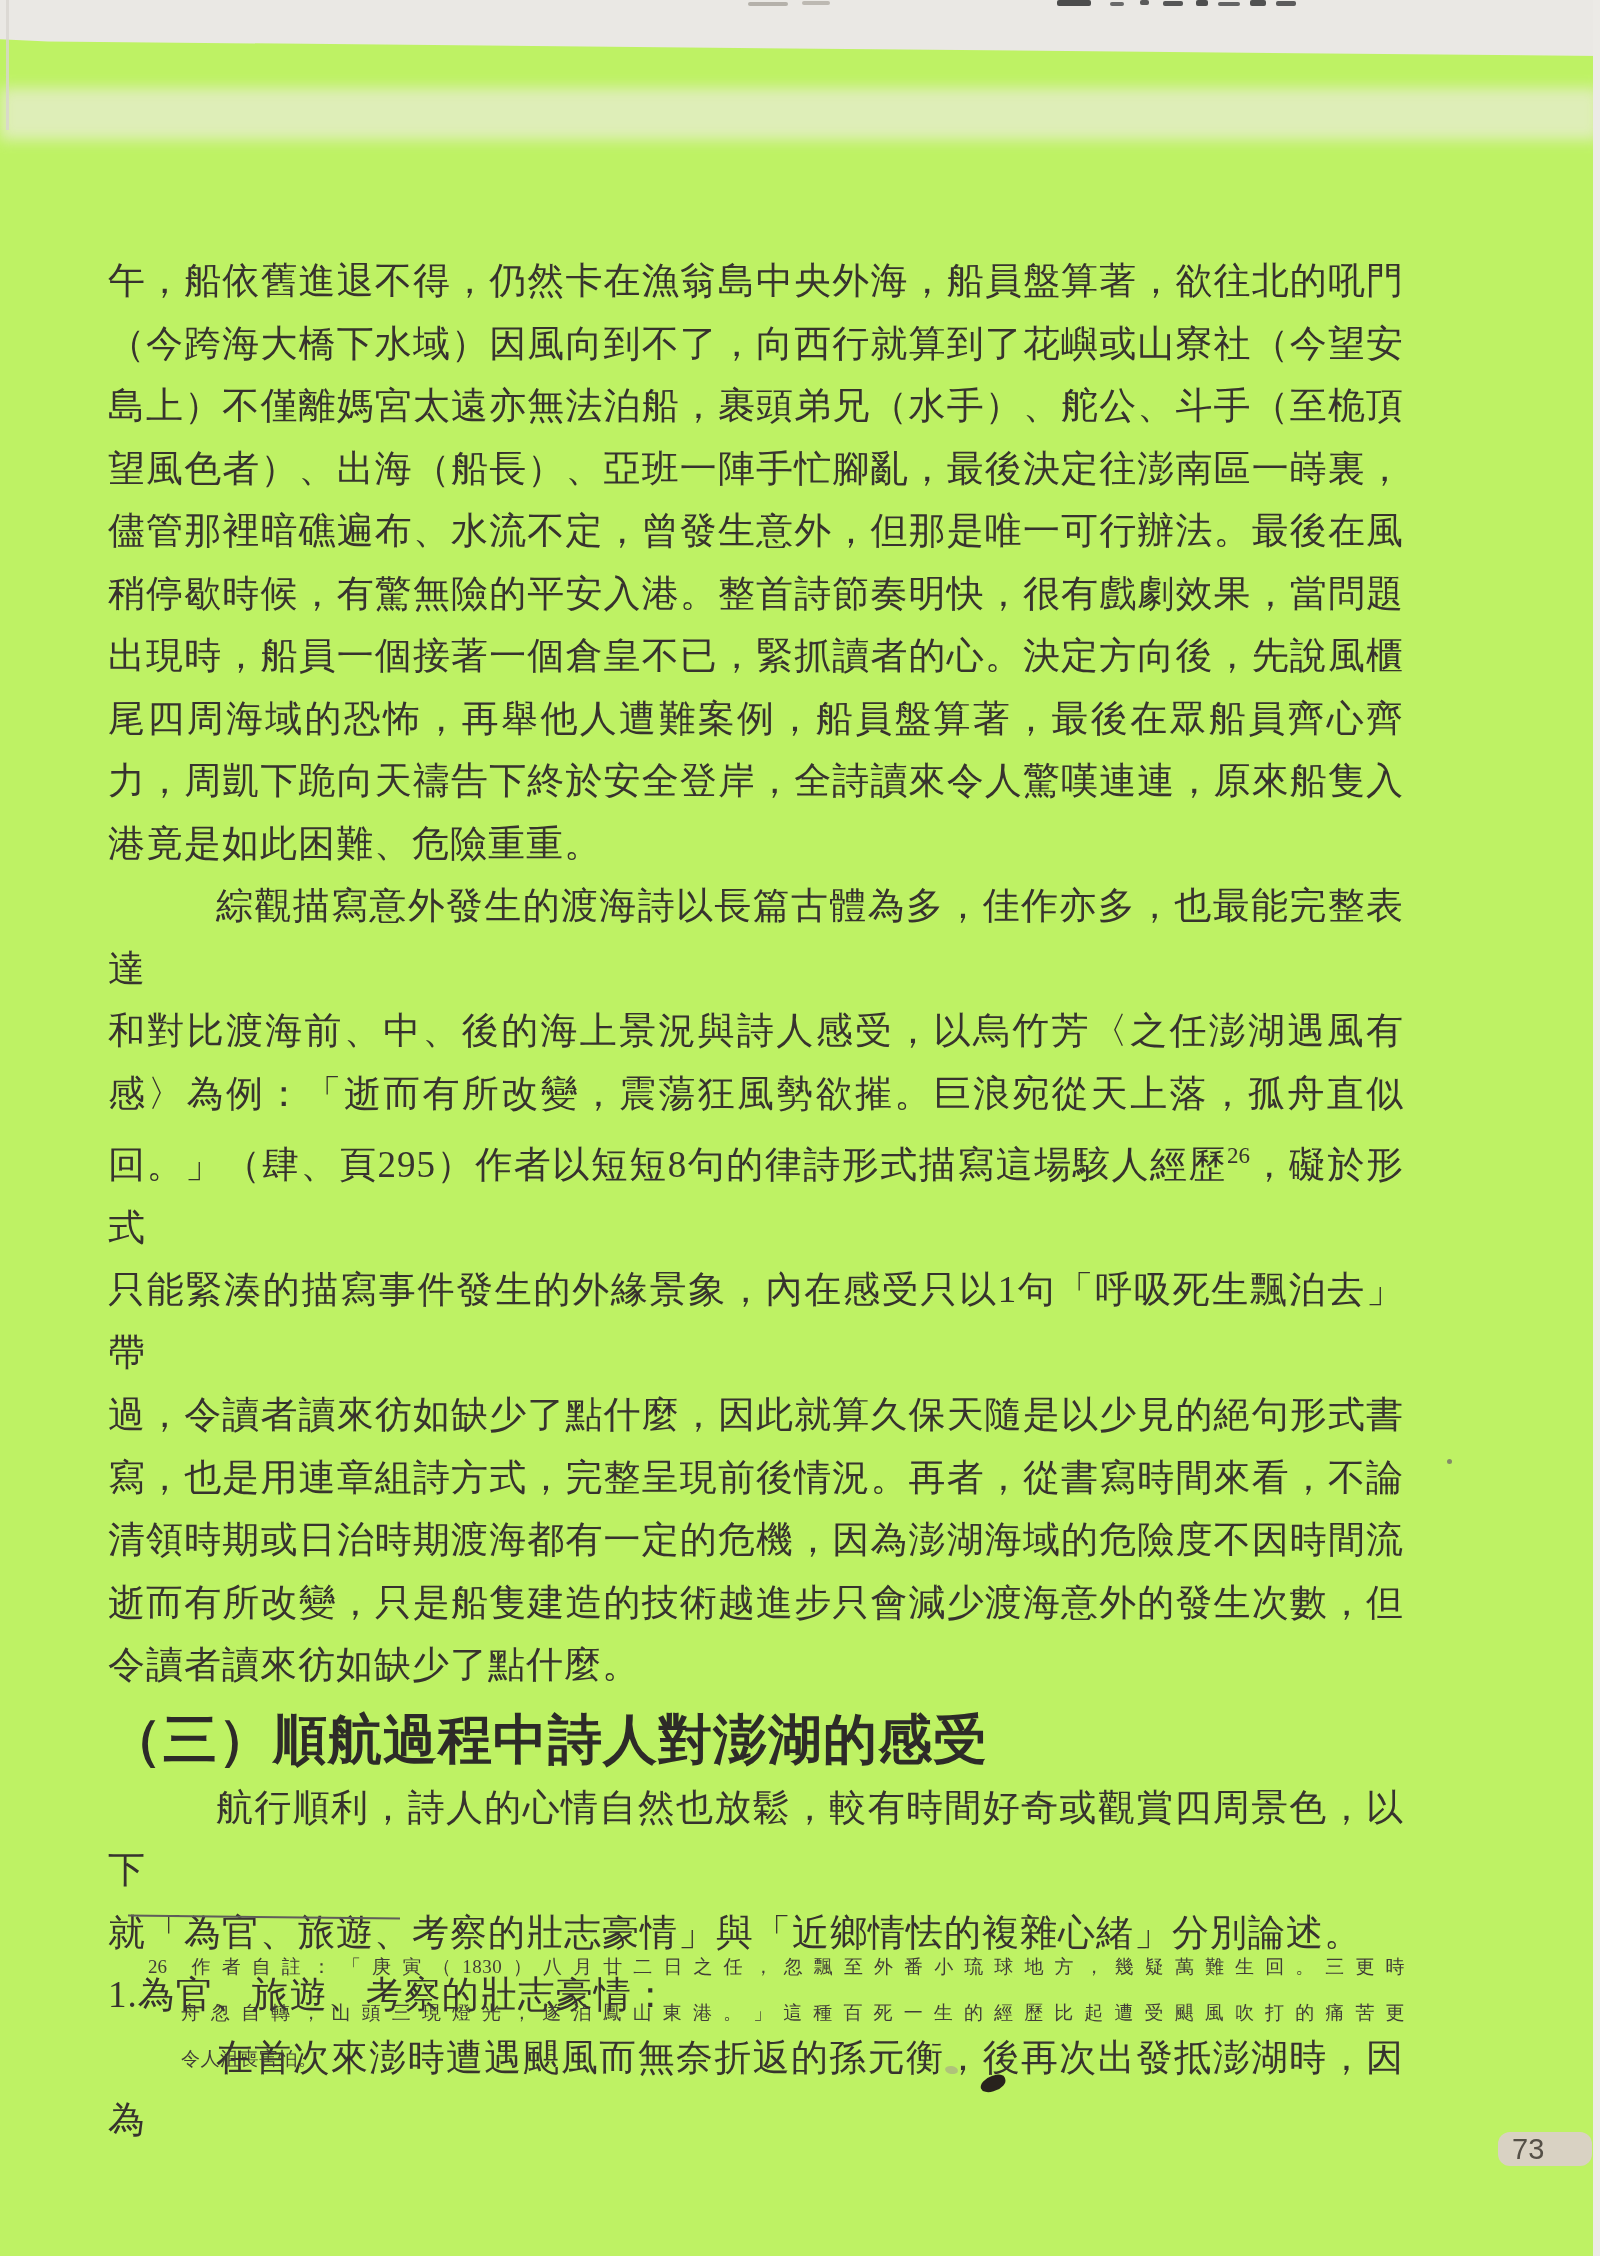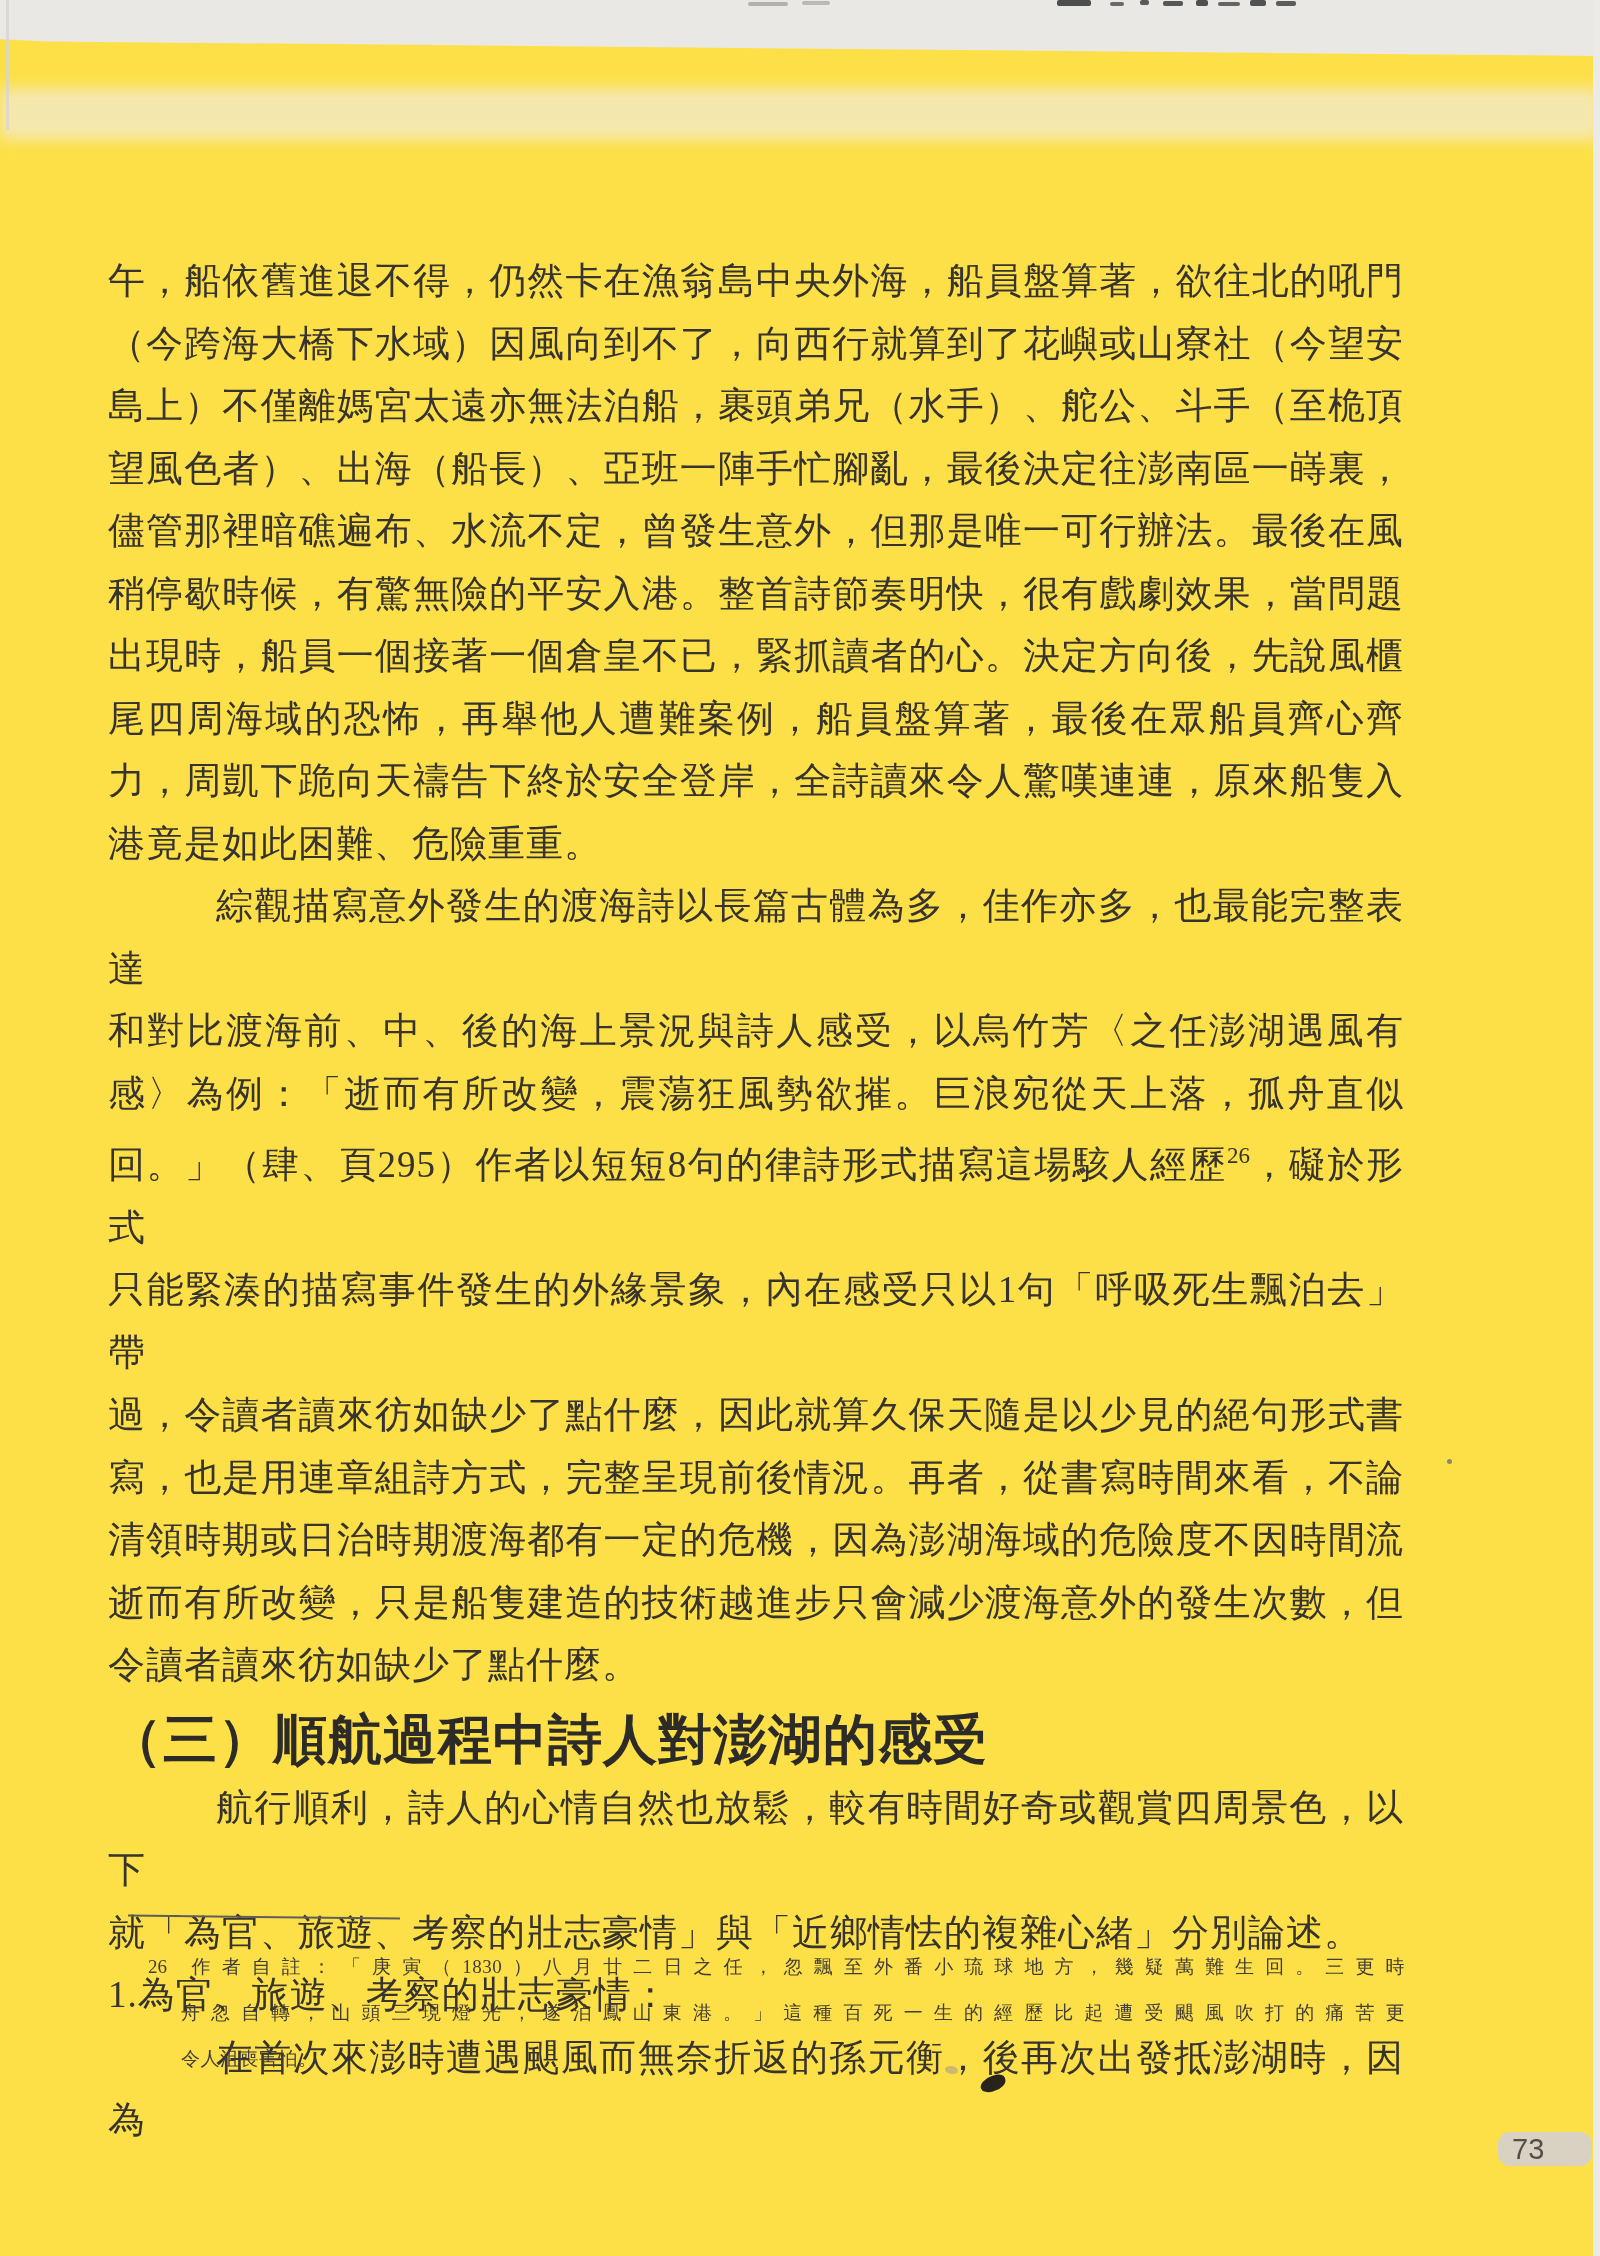--- a/index.html
+++ b/index.html
@@ -1,19 +1,19 @@
 <!DOCTYPE html>
 <html><head>
 <meta charset="utf-8">
 <style>
   html,body{margin:0;padding:0;background:#e9e9e9;}
   .page{
     position:relative;
     width:1600px;height:2256px;
-    background:#fde047;
+    background:#bef264;
     overflow:hidden;
     font-family:"Liberation Serif","DejaVu Serif",serif;
     color:#37332e;
   }
   
   .band-top{
     position:absolute;left:0;top:0;width:1600px;height:56px;
     background:#eae8e4;
     clip-path:polygon(0 0,100% 0,100% 100%,3% 74%,0 70%);
   }

